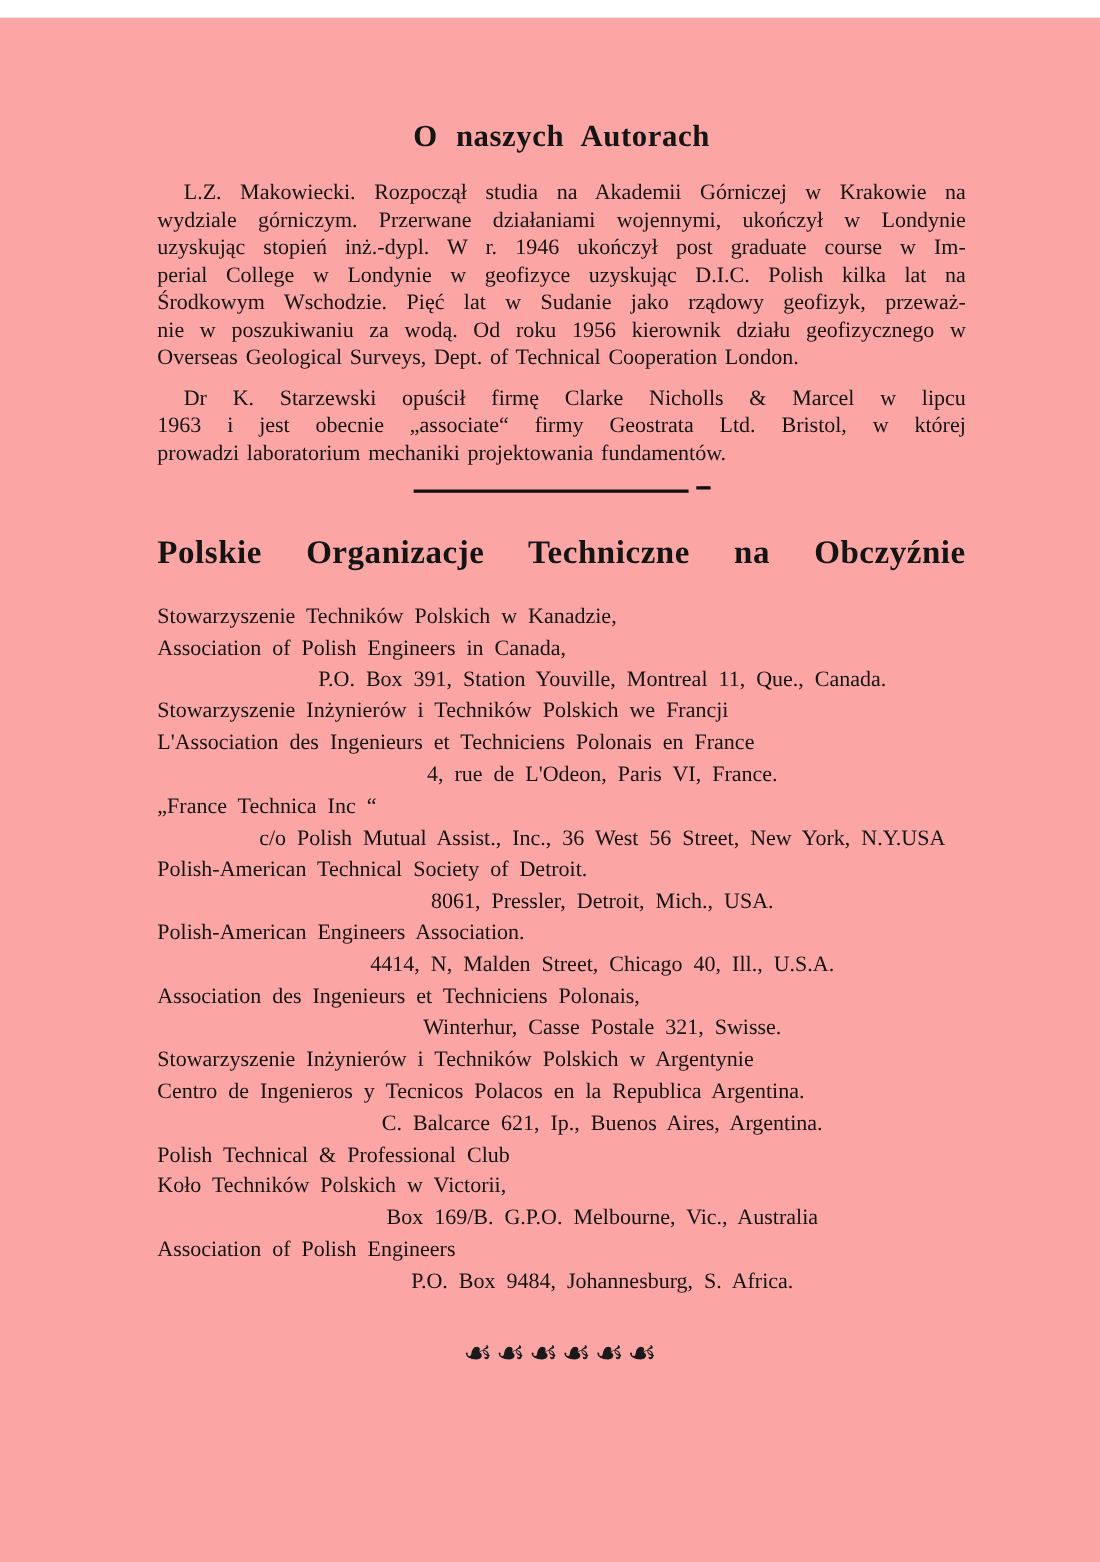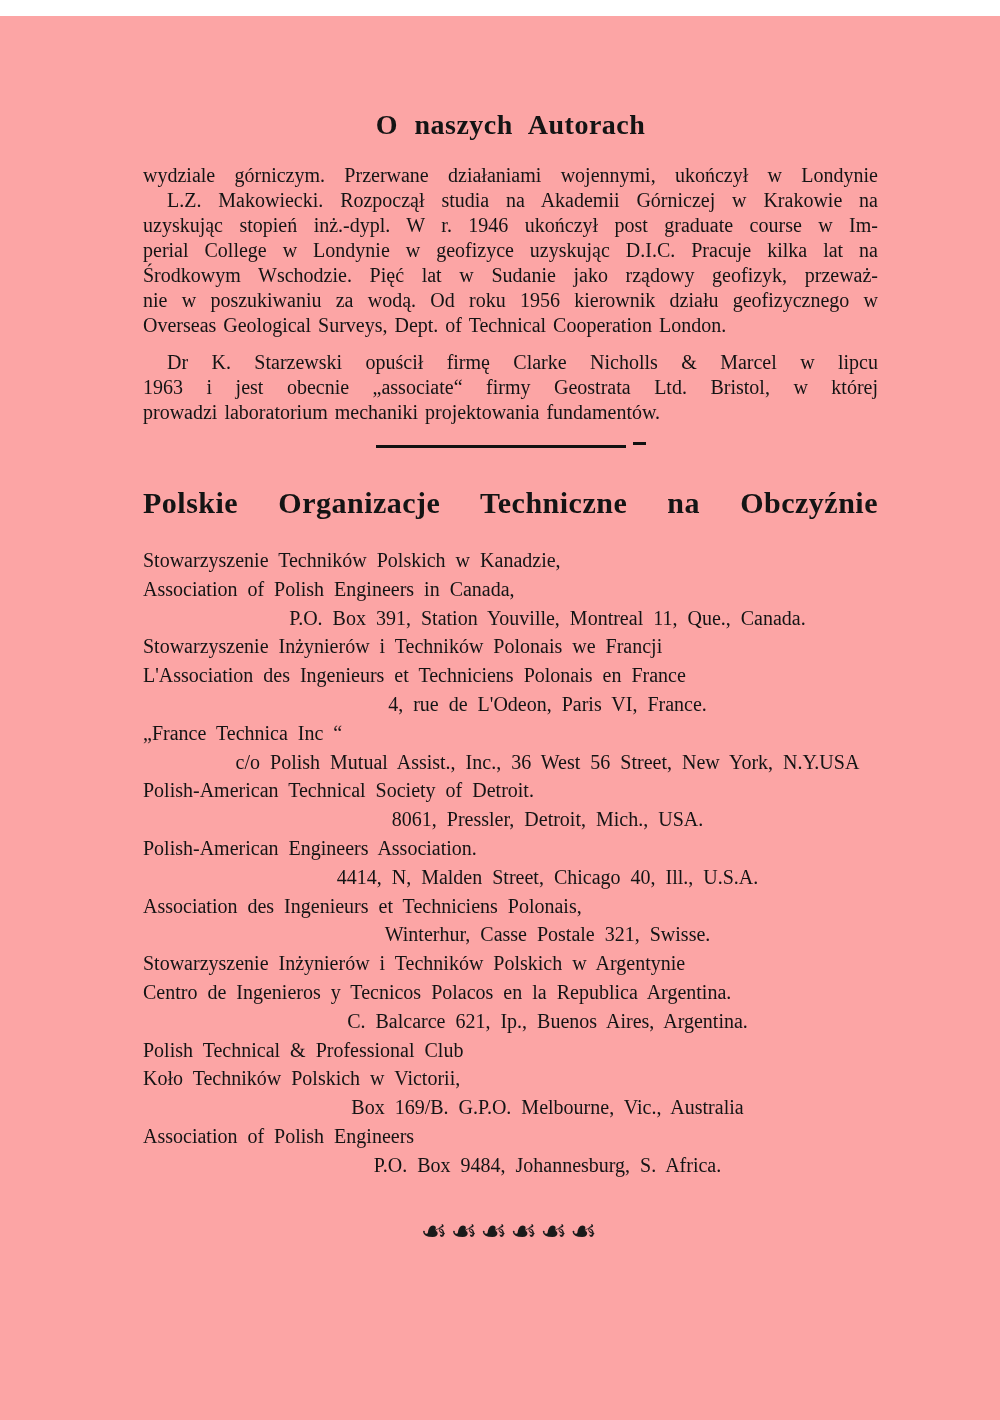--- a/index.html
+++ b/index.html
@@ -75,24 +75,24 @@
 </style>
 </head>
 <body>
 
 <div class="page">
 
   <h1 class="page-title">O naszych Autorach</h1>
 
   <div class="about-authors">
       <div class="para">
+        <div class="line stretch indent">L.Z. Makowiecki. Rozpoczął studia na Akademii Górniczej w Krakowie na</div>
         <div class="line stretch">wydziale górniczym. Przerwane działaniami wojennymi, ukończył w Londynie</div>
-        <div class="line stretch indent">L.Z. Makowiecki. Rozpoczął studia na Akademii Górniczej w Krakowie na</div>
         <div class="line stretch">uzyskując stopień inż.-dypl. W r. 1946 ukończył post graduate course w Im-</div>
-        <div class="line stretch">perial College w Londynie w geofizyce uzyskując D.I.C. Pracuje kilka lat na</div>
+        <div class="line stretch">perial College w Londynie w geofizyce uzyskując D.I.C. Polish kilka lat na</div>
         <div class="line stretch">Środkowym Wschodzie. Pięć lat w Sudanie jako rządowy geofizyk, przeważ-</div>
         <div class="line stretch">nie w poszukiwaniu za wodą. Od roku 1956 kierownik działu geofizycznego w</div>
         <div class="line">Overseas Geological Surveys, Dept. of Technical Cooperation London.</div>
       </div>
       <div class="para">
         <div class="line stretch indent">Dr K. Starzewski opuścił firmę Clarke Nicholls &amp; Marcel w lipcu</div>
         <div class="line stretch">1963 i jest obecnie „associate“ firmy Geostrata Ltd. Bristol, w której</div>
         <div class="line">prowadzi laboratorium mechaniki projektowania fundamentów.</div>
       </div>
     </div>
@@ -104,21 +104,21 @@
 
   <div class="section-title">Polskie Organizacje Techniczne na Obczyźnie</div>
 
   <div class="org-list">
       <div>
         <div class="org-line org-name">Stowarzyszenie Techników Polskich w Kanadzie,</div>
         <div class="org-line org-name">Association of Polish Engineers in Canada,</div>
         <div class="org-line org-address">P.O. Box 391, Station Youville, Montreal 11, Que., Canada.</div>
       </div>
       <div>
-        <div class="org-line org-name">Stowarzyszenie Inżynierów i Techników Polonais we Francji</div>
+        <div class="org-line org-name">Stowarzyszenie Inżynierów i Techników Polskich we Francji</div>
         <div class="org-line org-name">L'Association des Ingenieurs et Techniciens Polonais en France</div>
         <div class="org-line org-address">4, rue de L'Odeon, Paris VI, France.</div>
       </div>
       <div>
         <div class="org-line org-name">„France Technica Inc “</div>
         <div class="org-line org-address">c/o Polish Mutual Assist., Inc., 36 West 56 Street, New York, N.Y.USA</div>
       </div>
       <div>
         <div class="org-line org-name">Polish-American Technical Society of Detroit.</div>
         <div class="org-line org-address">8061, Pressler, Detroit, Mich., USA.</div>

